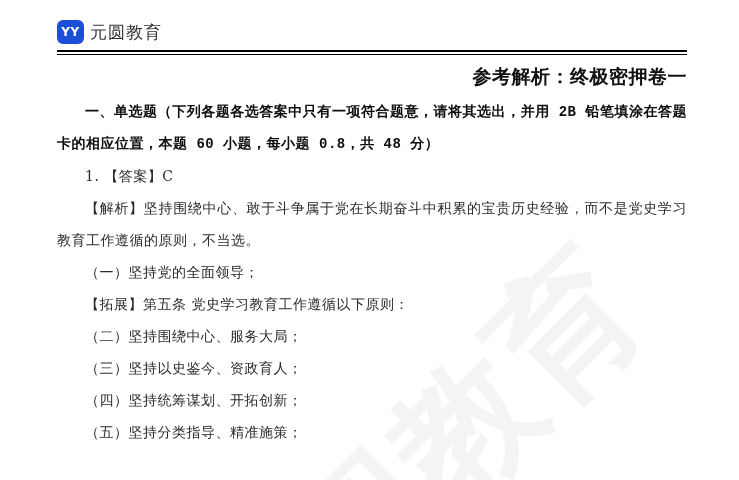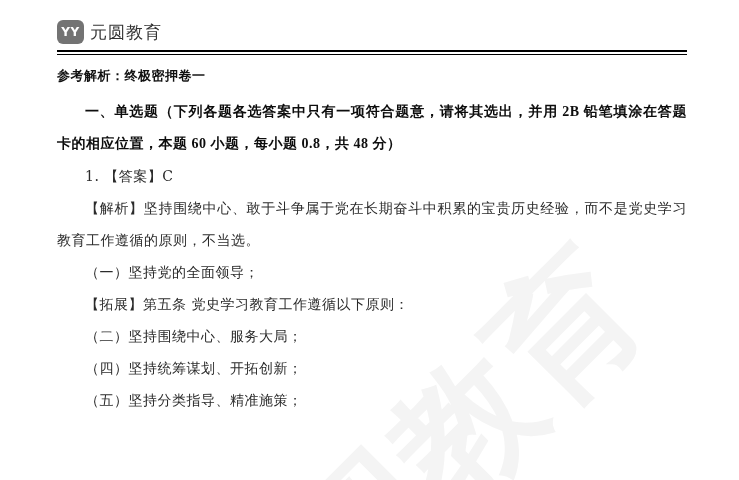--- a/index.html
+++ b/index.html
@@ -46,21 +46,21 @@
     color: #000000;
     letter-spacing: 0.3px;
   }
   .header-title .red { color: #ff0000; }
   .logo { display: flex; align-items: center; gap: 6px; }
   .logo-badge {
     display: inline-flex;
     align-items: center;
     justify-content: center;
     width: 27px; height: 24px;
-    background: #737373;
+    background: #1d4ed8;
     border-radius: 6px;
     color: #ffffff;
     font-size: 12px;
     font-weight: bold;
     letter-spacing: 0.5px;
   }
   .logo-text {
     font-size: 17px;
     color: #333333;
     letter-spacing: 1px;
@@ -77,40 +77,40 @@
   }
   
   .content {
     position: absolute;
     left: 57px; right: 52px; top: 60px;
     z-index: 1;
     color: #262626;
   }
   .title {
     margin: 0 0 4px 0;
-    font-size: 13px;
+    font-size: 19px;
     line-height: 32px;
     font-weight: bold;
-    text-align: left;
+    text-align: right;
     color: #111111;
     letter-spacing: 0.5px;
     font-family: "DejaVu Sans", "Liberation Sans", sans-serif;
   }
   .content p {
     margin: 0;
     font-size: 14px;
     line-height: 32px;
     text-indent: 2em;
     text-align: justify;
     letter-spacing: 0.5px;
   }
   p.heading {
     font-weight: bold;
     color: #0d0d0d;
-    font-family: Liberation Serif, serif;
+    font-family: Liberation Mono, monospace;
   }
   p.body {
     font-family: "DejaVu Serif", "Liberation Serif", serif;
     color: #2b2b2b;
   }
 </style>
 </head>
 <body>
 
 <div class="page">
@@ -129,17 +129,18 @@
     </div>
 
   <div class="content">
     <h1 class="title">参考解析：终极密押卷一</h1>
     <p class="heading">一、单选题（下列各题各选答案中只有一项符合题意，请将其选出，并用 2B 铅笔填涂在答题卡的相应位置，本题 60 小题，每小题 0.8，共 48 分）</p>
     <p class="body">1. 【答案】C</p>
     <p class="body">【解析】坚持围绕中心、敢于斗争属于党在长期奋斗中积累的宝贵历史经验，而不是党史学习教育工作遵循的原则，不当选。</p>
     <p class="body">（一）坚持党的全面领导；</p>
     <p class="body">【拓展】第五条 党史学习教育工作遵循以下原则：</p>
     <p class="body">（二）坚持围绕中心、服务大局；</p>
+    <p class="body">（三）坚持以史鉴今、资政育人；</p>
     <p class="body">（四）坚持统筹谋划、开拓创新；</p>
     <p class="body">（五）坚持分类指导、精准施策；</p>
   </div>
 
 </div>
 
 </body></html>

